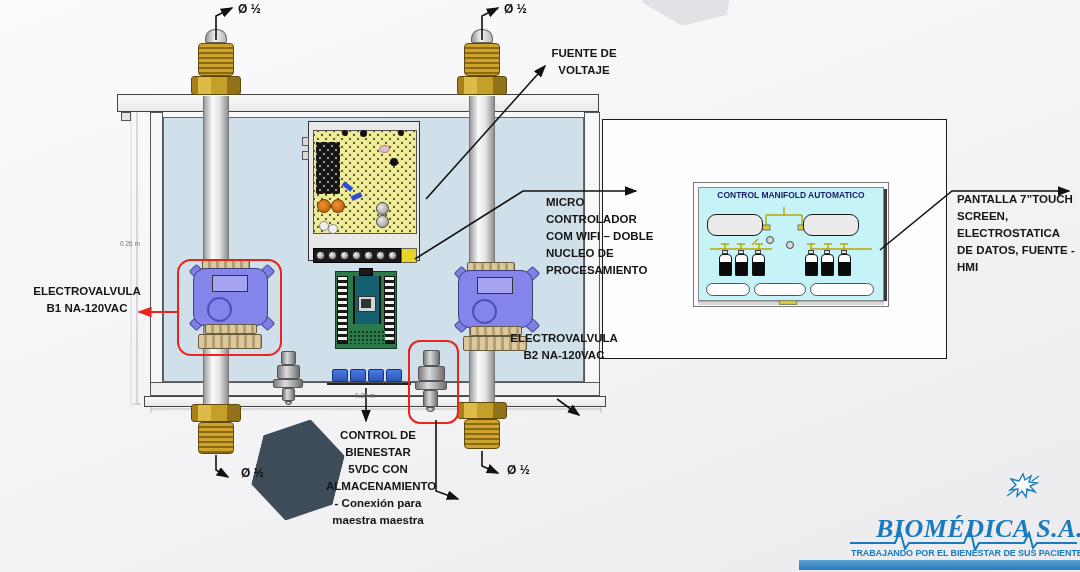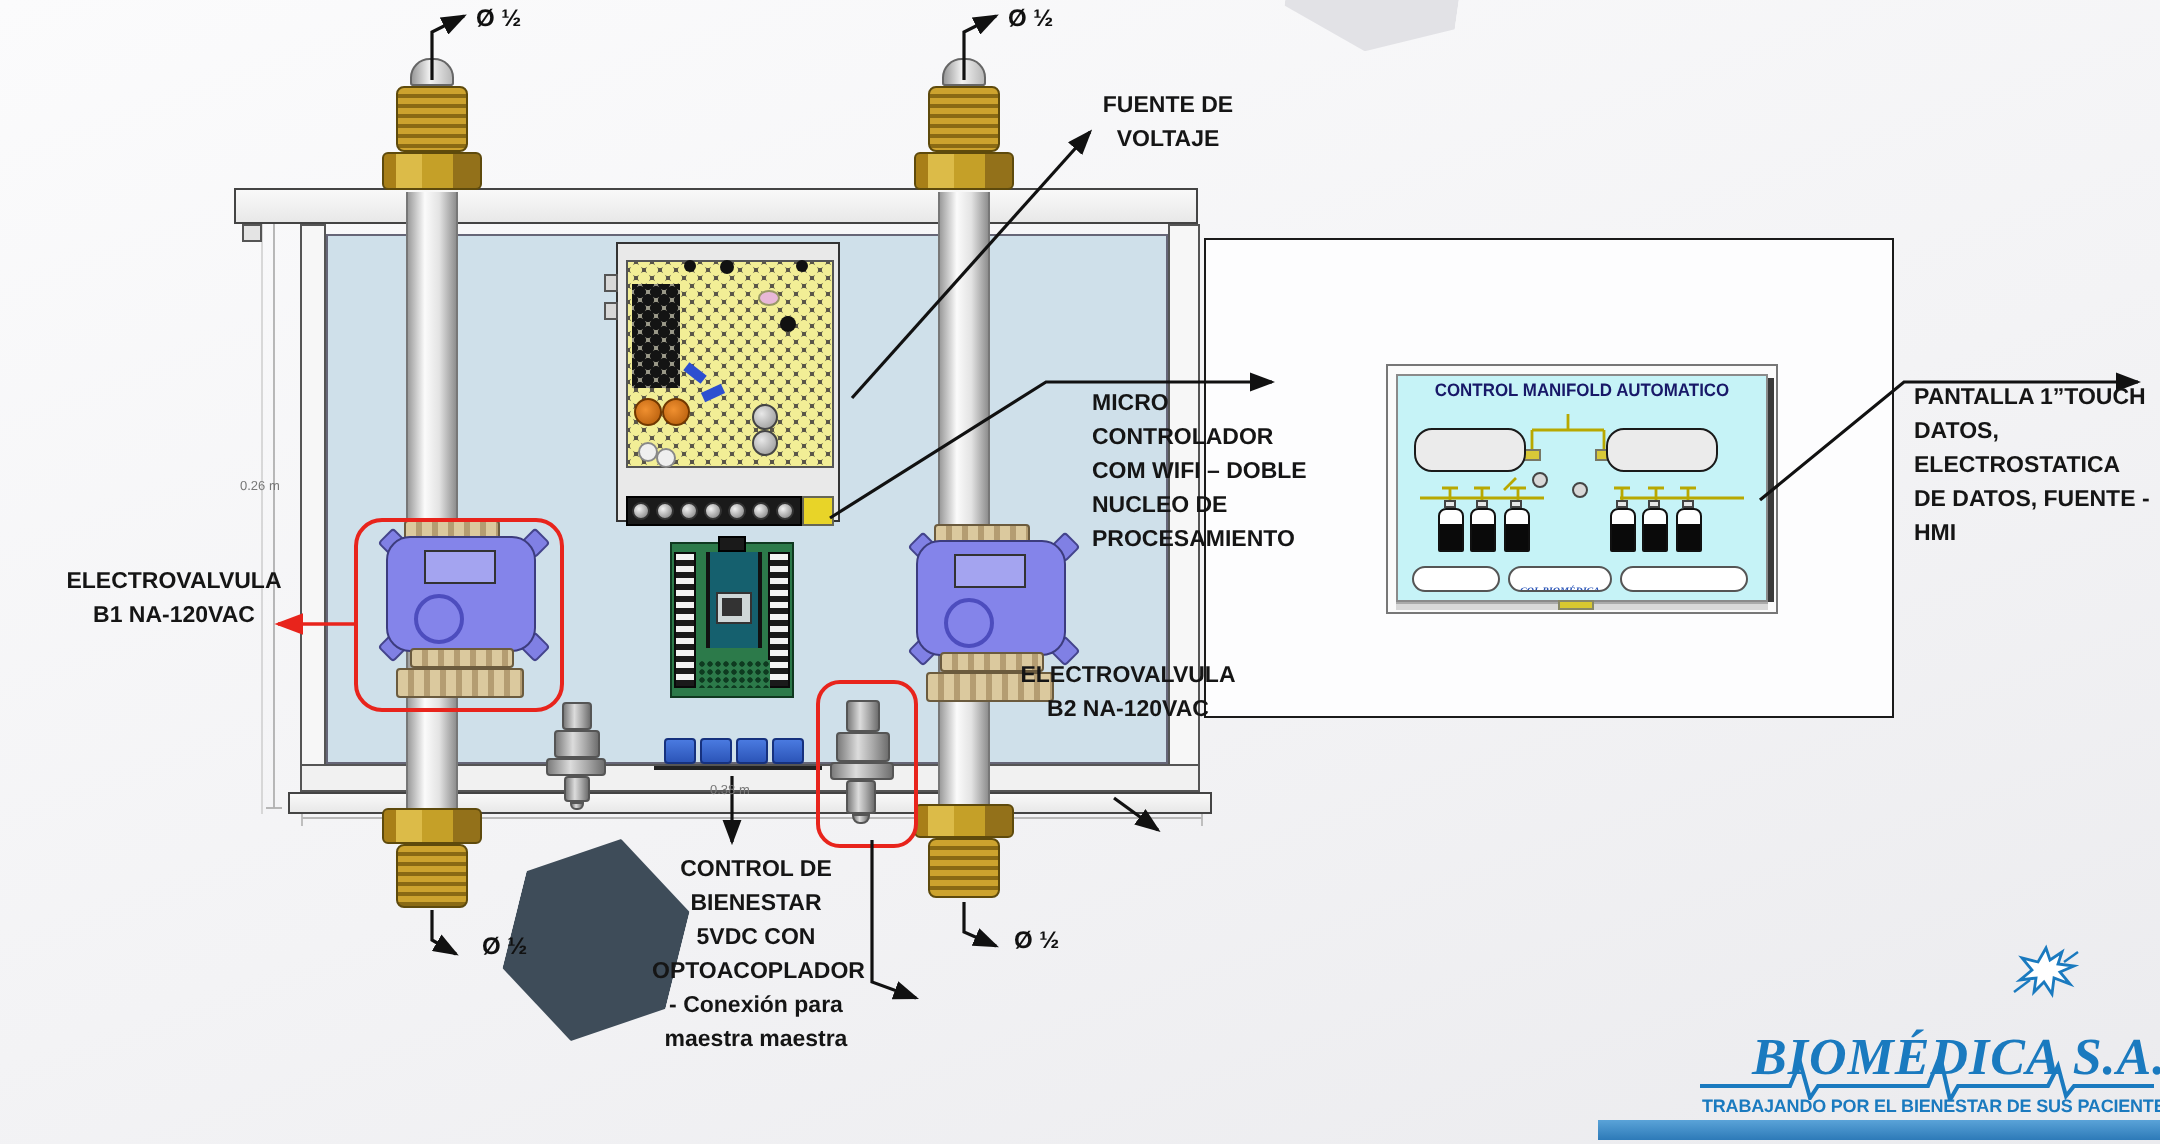--- a/index.html
+++ b/index.html
@@ -251,33 +251,33 @@
     <div>ELECTROVALVULA</div>
     <div>B1 NA-120VAC</div>
   </div>
 
   <div class="lbl ctr" style="left:506px;top:330px;width:116px">
     <div>ELECTROVALVULA</div>
     <div>B2 NA-120VAC</div>
   </div>
 
   <div class="lbl" style="left:957px;top:191px">
-    <div>PANTALLA 1”TOUCH</div>
-    <div>DATOS,</div>
+    <div>PANTALLA 7”TOUCH</div>
+    <div>SCREEN,</div>
     <div>ELECTROSTATICA</div>
     <div>DE DATOS, FUENTE -</div>
     <div>HMI</div>
   </div>
 
 
   <div class="lbl ctr" style="left:326px;top:427px;width:104px">
     <div>CONTROL DE</div>
     <div>BIENESTAR</div>
     <div>5VDC CON</div>
-    <div>OPTOACOPLADOR</div>
+    <div>ALMACENAMIENTO</div>
     <div>- Conexión para</div>
     <div>maestra maestra</div>
   </div>
 
 
   <div class="abs lblue" style="left:876px;top:514px;font:italic bold 26px 'Liberation Serif',serif;letter-spacing:.5px;z-index:10;white-space:nowrap">BIOMÉDICA S.A.S</div>
   <svg class="abs" style="left:845px;top:520px;width:235px;height:30px;z-index:11" viewBox="0 0 235 30">
     <path d="M5,23 h45 l5,-12 l5,18 l4,-6 h55 l6,-15 l5,22 l4,-7 h45 l5,-10 l4,15 l4,-5 h40" fill="none" stroke="#1a7abf" stroke-width="2"></path>
   </svg>
   <svg class="abs" style="left:1005px;top:472px;width:36px;height:28px;z-index:11" viewBox="0 0 36 28">

